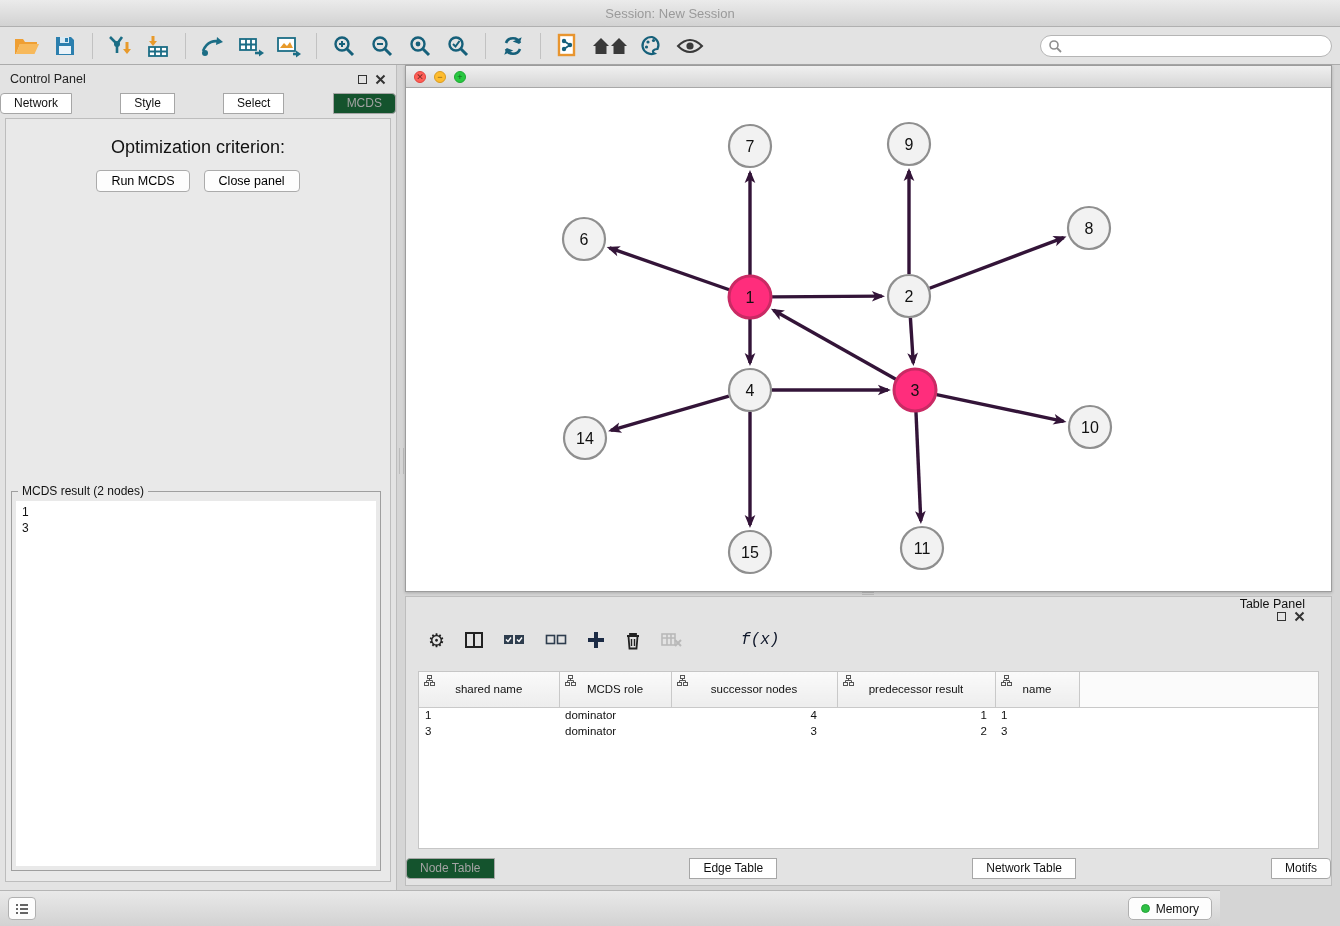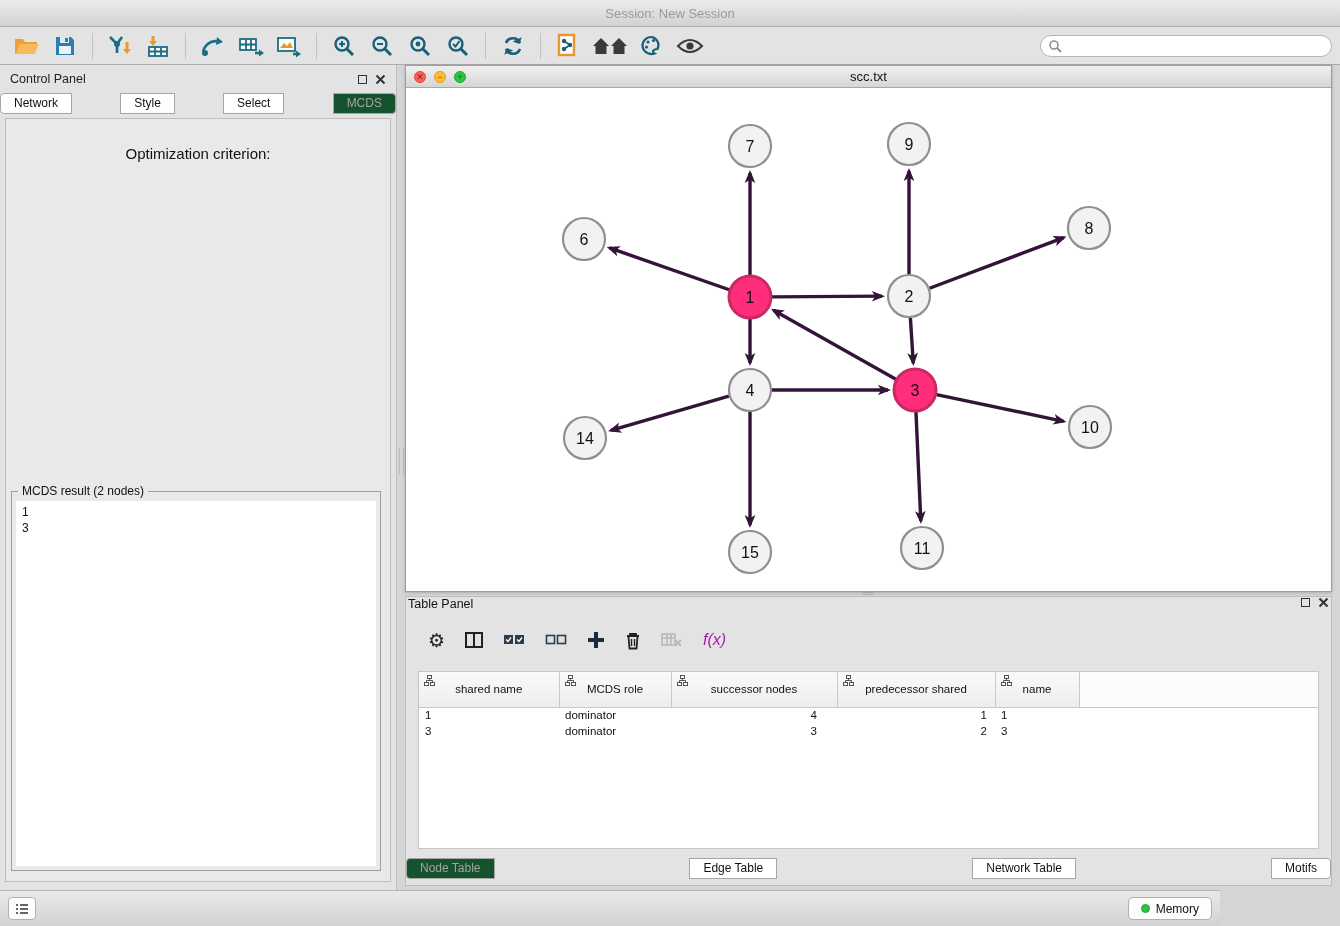--- a/index.html
+++ b/index.html
@@ -54,21 +54,21 @@
     padding:2px 13px 3px; background:#fff; border:1px solid #a6a6a6;
     margin-left:-1px; font-size:12px; color:#111; white-space:nowrap;
   }
   .seg-tab.first { border-radius:4px 0 0 4px; margin-left:0; }
   .seg-tab.last  { border-radius:0 4px 4px 0; }
   .seg-tab.active { background:#14532d; color:#a3a3a3; }
   .cp-content {
     position:absolute; top:53px; left:5px; right:5px; bottom:8px;
     background:#e9e9e9; border:1px solid #bdbdbd;
   }
-  .opt-label { text-align:center; margin-top:26px; font-size:15px; }
+  .opt-label { text-align:center; margin-top:18px; font-size:18px; }
   .dropdown {
     width:312px; height:22px; margin:9px auto 0; background:#fff;
     border:1px solid #ababab; border-radius:4px; display:flex; align-items:center;
     padding:0 4px 0 8px; font-size:12.5px;
   }
   .dd-arrows { margin-left:auto; display:flex; flex-direction:column; gap:2px; align-items:center; }
   .dd-arrows i { display:block; width:0; height:0; border-left:4px solid transparent; border-right:4px solid transparent; }
   .dd-up { border-bottom:5px solid #666; }
   .dd-down { border-top:5px solid #666; }
   .btn-row { display:flex; justify-content:center; gap:14px; margin-top:12px; }
@@ -109,24 +109,24 @@
         display:flex; align-items:center; justify-content:center; font-size:9px; color:rgba(0,0,0,.55); }
   .tl-red { background:#ff5f57; border:1px solid #e0443e; }
   .tl-yellow { background:#febc2e; border:1px solid #d89b21; }
   .tl-green { background:#28c840; border:1px solid #1ea733; }
   .graph-area { position:absolute; top:22px; left:0; width:925px; height:503px; background:#fff; }
   
   .table-panel {
     position:absolute; top:596px; left:405px; width:927px; height:290px;
     background:#e3e3e3; border:1px solid #bdbdbd;
   }
-  .tp-header { height:24px; display:flex; align-items:flex-start; padding:0 2px; font-size:12.5px; }
+  .tp-header { height:24px; display:flex; align-items:flex-end; padding:0 26px; font-size:12.5px;flex-direction:column; }
   .tp-toolbar { height:38px; display:flex; align-items:center; padding:0 0 0 22px; gap:20px; }
   .tp-icon { display:flex; align-items:center; justify-content:center; }
-  .fx { font-family:Liberation Sans, sans-serif; font-style:italic; font-size:16px; color:#a21caf; }
+  .fx { font-family:Liberation Mono, monospace; font-style:italic; font-size:16px; color:#0f172a;margin-left:38px; }
   .gear-glyph { font-size:19px; color:#222; line-height:1; }
   .tp-table-wrap {
     position:absolute; top:74px; left:12px; right:12px; height:178px;
     background:#fff; border:1px solid #c6c6c6; overflow:hidden;
   }
   table { border-collapse:collapse; width:100%; table-layout:fixed; }
   th {
     background:linear-gradient(#fafafa,#ededed);
     border-right:1px solid #c9c9c9; border-bottom:1px solid #c9c9c9;
     font-weight:normal; font-size:11.5px; height:35px; position:relative;
@@ -315,37 +315,40 @@
     </span>
   </div>
   <div class="cp-tabs">
       <div class="seg-tab first">Network</div>
       <div class="seg-tab">Style</div>
       <div class="seg-tab">Select</div>
       <div class="seg-tab active last">MCDS</div>
     </div>
   <div class="cp-content">
     <div class="opt-label">Optimization criterion:</div>
+    <div class="btn-row">
+      <button class="btn">Run MCDS</button>
+      <button class="btn">Close panel</button>
+    </div>
     <div class="groupbox">
       <span class="gb-label">MCDS result (2 nodes)</span>
       <div class="gb-list">1
 3</div>
     </div>
   </div>
 </div>
 
 <div class="v-grip"></div>
 <div class="h-grip"></div>
 
 <div class="net-window">
   <div class="net-titlebar">
     <span class="tl tl-red">✕</span>
     <span class="tl tl-yellow">−</span>
     <span class="tl tl-green">+</span>
-    <span class="net-title">scc.txt</span>
   </div>
   <div class="graph-area">
     <svg id="graph-svg" width="925" height="503" viewBox="0 0 925 503">
         <defs>
           <marker id="arrow" viewBox="0 0 12 12" refX="8.5" refY="6" markerWidth="4.6" markerHeight="4.2" orient="auto">
             <path d="M0,1.5 L11,6 L0,10.5 L2.8,6 Z" fill="#331438"></path>
           </marker>
         </defs>
         <line x1="344" y1="187" x2="344" y2="85" stroke="#331438" stroke-width="3.4" marker-end="url(#arrow)"></line>
         <line x1="323.23121807335133" y1="201.7434376400866" x2="203.48895963725064" y2="159.90578107807553" stroke="#331438" stroke-width="3.4" marker-end="url(#arrow)"></line>
@@ -489,21 +492,21 @@
                 <rect x="3.5" y="0.5" width="4" height="3" fill="none" stroke="#555"></rect>
                 <rect x="0.5" y="7.5" width="4" height="3" fill="none" stroke="#555"></rect>
                 <rect x="6.5" y="7.5" width="4" height="3" fill="none" stroke="#555"></rect>
                 <path d="M5.5 3.5 v2 M2.5 7.5 v-2 h6 v2" fill="none" stroke="#555"></path>
               </svg><span>successor nodes</span></th>
             <th style="width: 158px;"><svg class="hier-icon" width="11" height="11" viewBox="0 0 11 11">
                 <rect x="3.5" y="0.5" width="4" height="3" fill="none" stroke="#555"></rect>
                 <rect x="0.5" y="7.5" width="4" height="3" fill="none" stroke="#555"></rect>
                 <rect x="6.5" y="7.5" width="4" height="3" fill="none" stroke="#555"></rect>
                 <path d="M5.5 3.5 v2 M2.5 7.5 v-2 h6 v2" fill="none" stroke="#555"></path>
-              </svg><span>predecessor shared</span></th>
+              </svg><span>predecessor result</span></th>
             <th style="width: 84px;"><svg class="hier-icon" width="11" height="11" viewBox="0 0 11 11">
                 <rect x="3.5" y="0.5" width="4" height="3" fill="none" stroke="#555"></rect>
                 <rect x="0.5" y="7.5" width="4" height="3" fill="none" stroke="#555"></rect>
                 <rect x="6.5" y="7.5" width="4" height="3" fill="none" stroke="#555"></rect>
                 <path d="M5.5 3.5 v2 M2.5 7.5 v-2 h6 v2" fill="none" stroke="#555"></path>
               </svg><span>name</span></th>
             <th class="filler"></th>
           </tr>
         </thead>
       <tbody>

